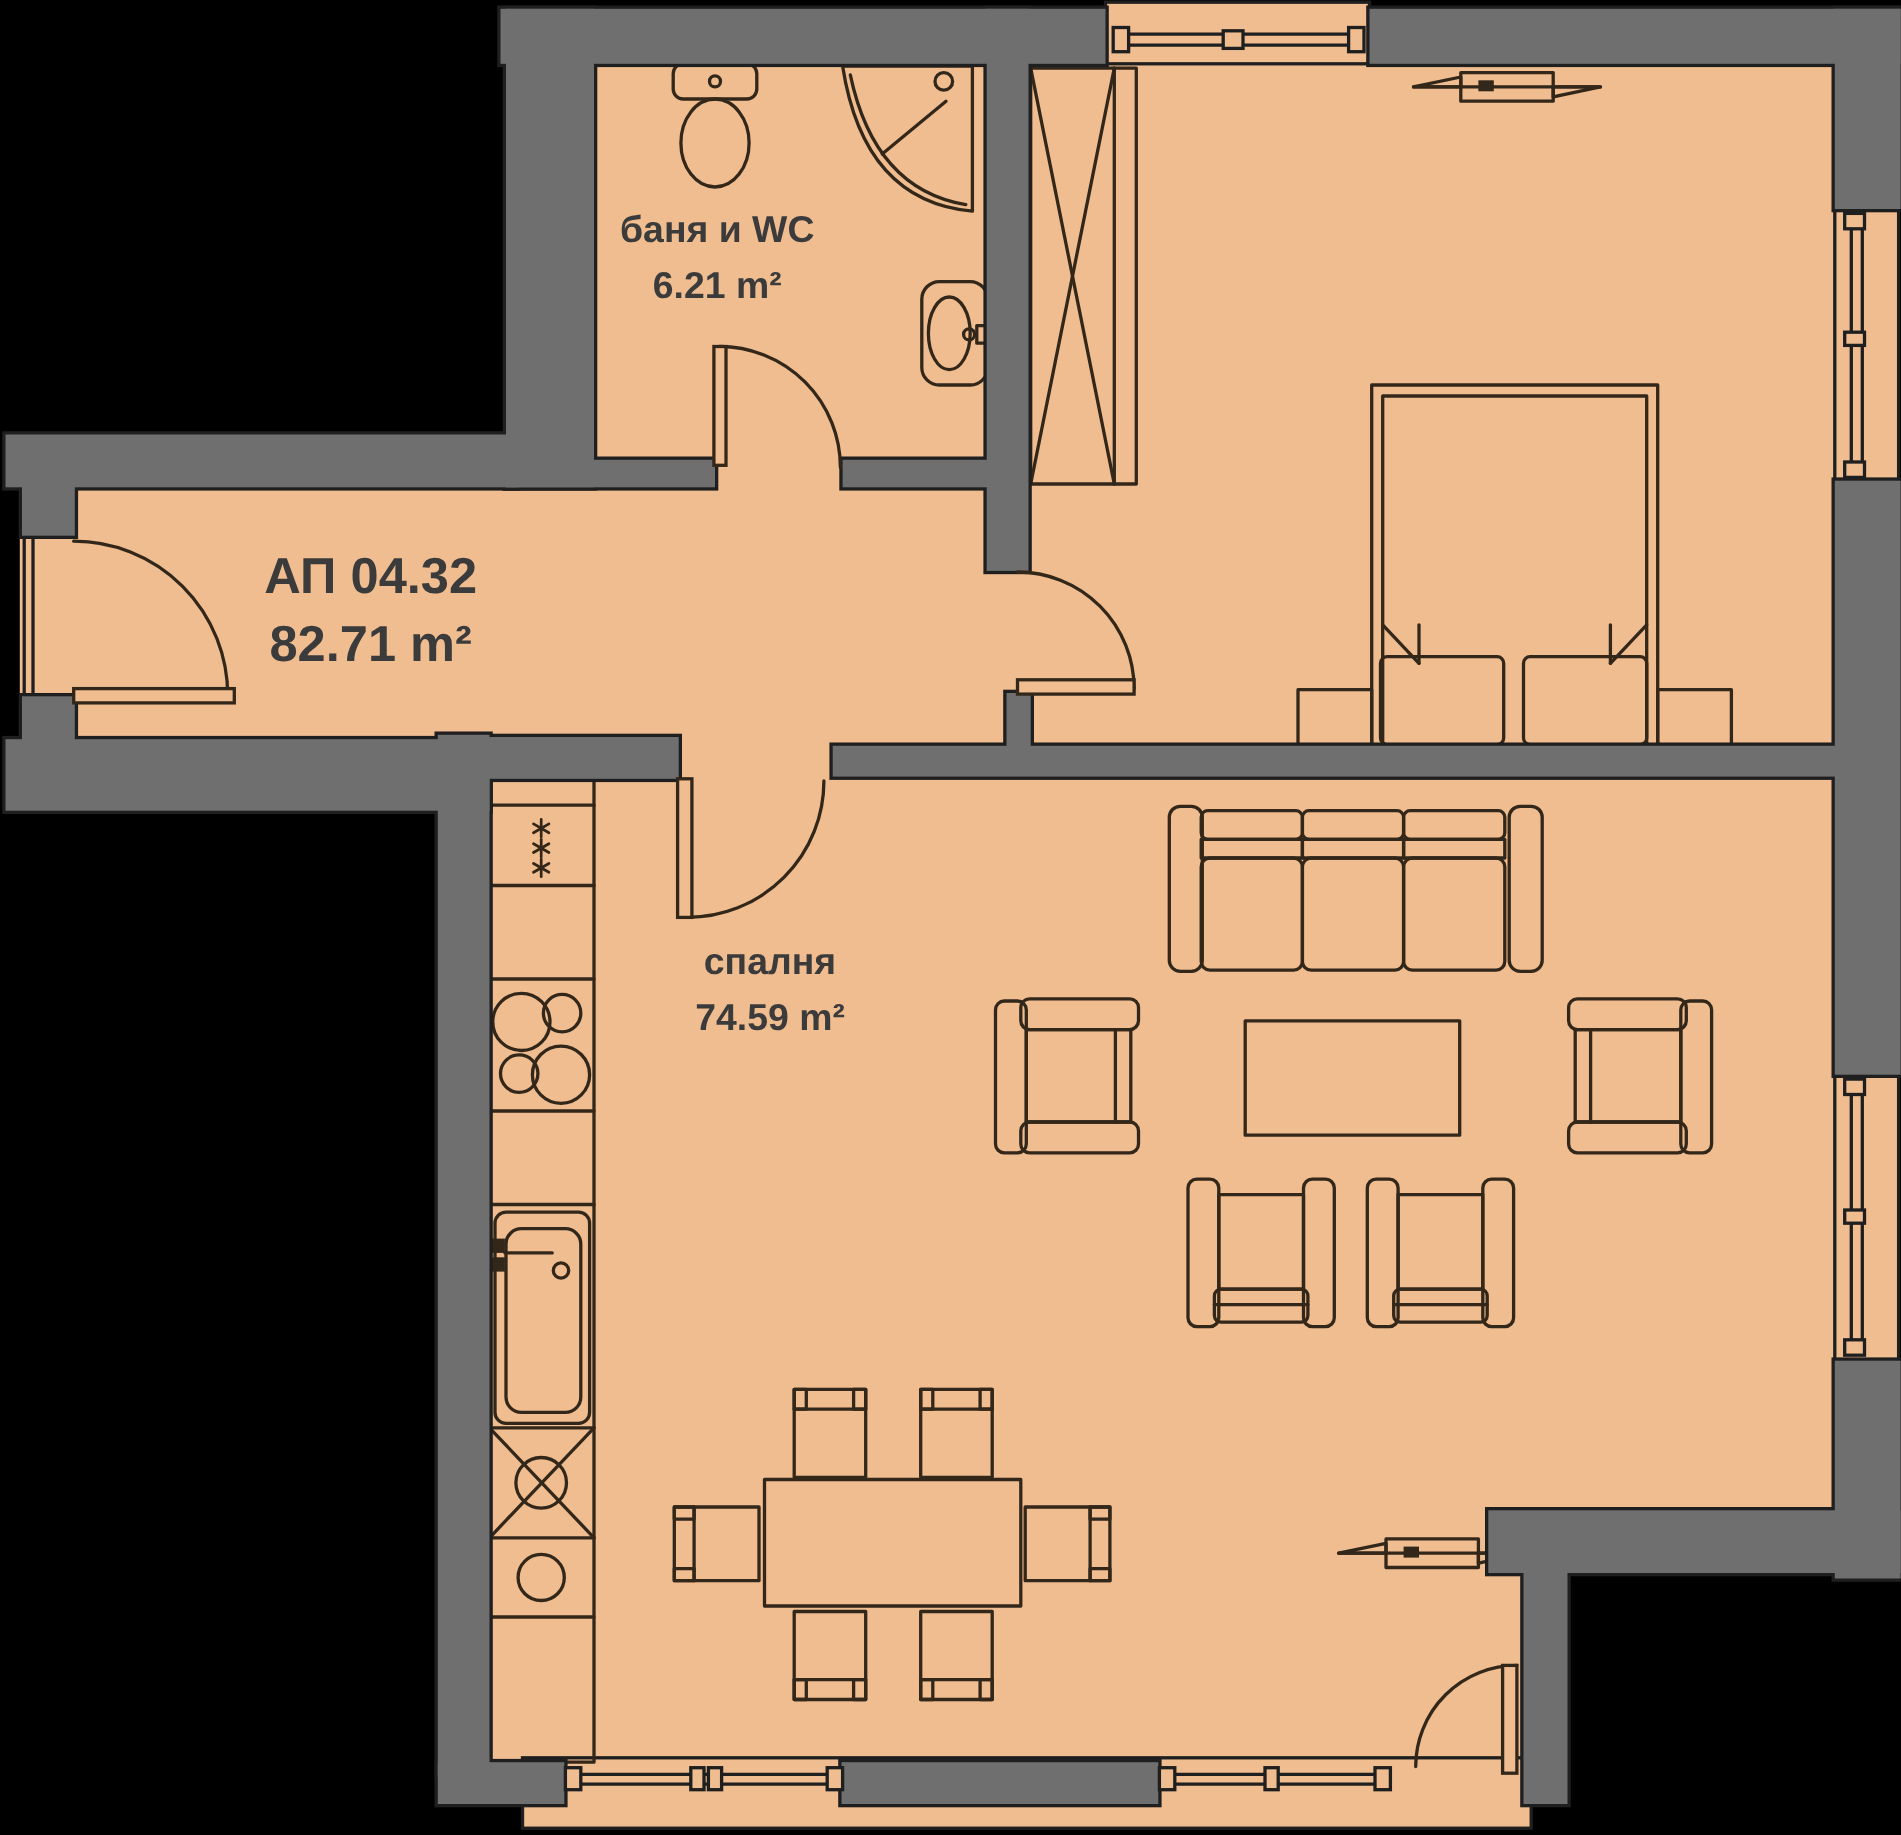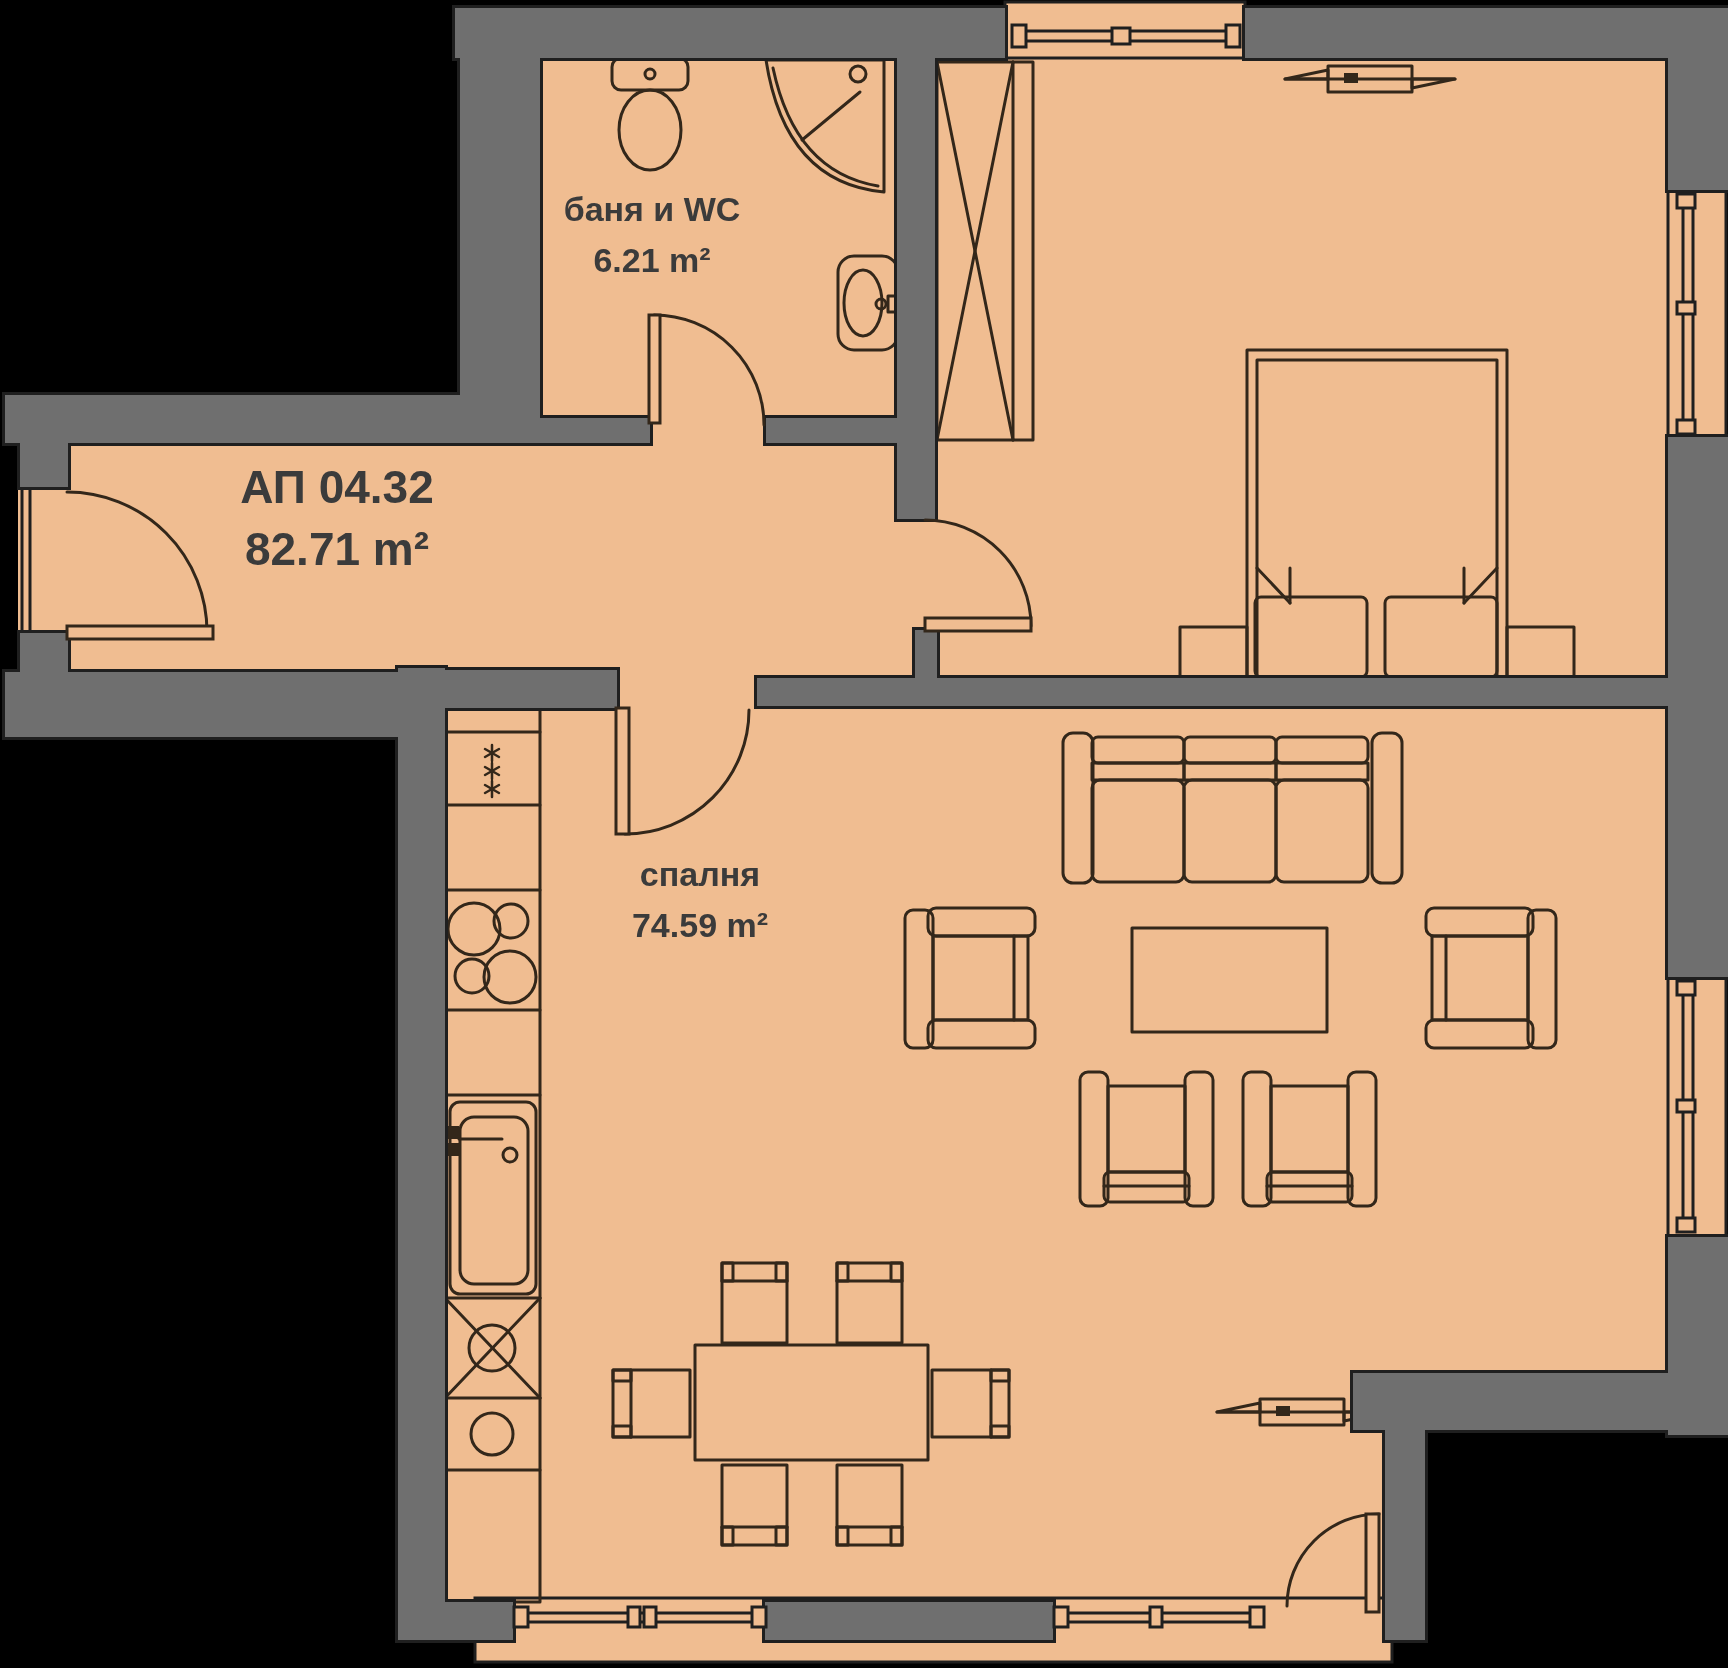--- a/index.html
+++ b/index.html
@@ -15,21 +15,21 @@
   .floor{fill:var(--floor);stroke:none;}
   .floor-o{fill:var(--floor);stroke:var(--outline);stroke-width:3;}
   .furn{fill:none;stroke:var(--furn);stroke-width:3;stroke-linejoin:round;stroke-linecap:round;}
   .fill-dark{fill:var(--furn);stroke:none;}
   .leaf{fill:var(--floor);stroke:var(--furn);stroke-width:3;}
   .glz{stroke:var(--outline);stroke-width:3;fill:none;}
   .sash{fill:var(--floor);stroke:var(--outline);stroke-width:3;}
   .room-label{position:absolute;transform:translateX(-50%);text-align:center;font-weight:bold;
               color:var(--text);white-space:nowrap;}
   .lbl-sm{font-size:34px;line-height:51px;}
-  .lbl-lg{font-size:46px;line-height:62px;}
+  .lbl-lg{font-size:46px;line-height:62px;margin-top:36px;}
 </style>
 </head>
 <body>
 
 <div id="stage">
 <svg width="1728" height="1668" viewBox="0 0 1728 1668">
 
   <defs>
     <g id="wallset">
       <rect x="455" y="8" width="550" height="50"></rect>

